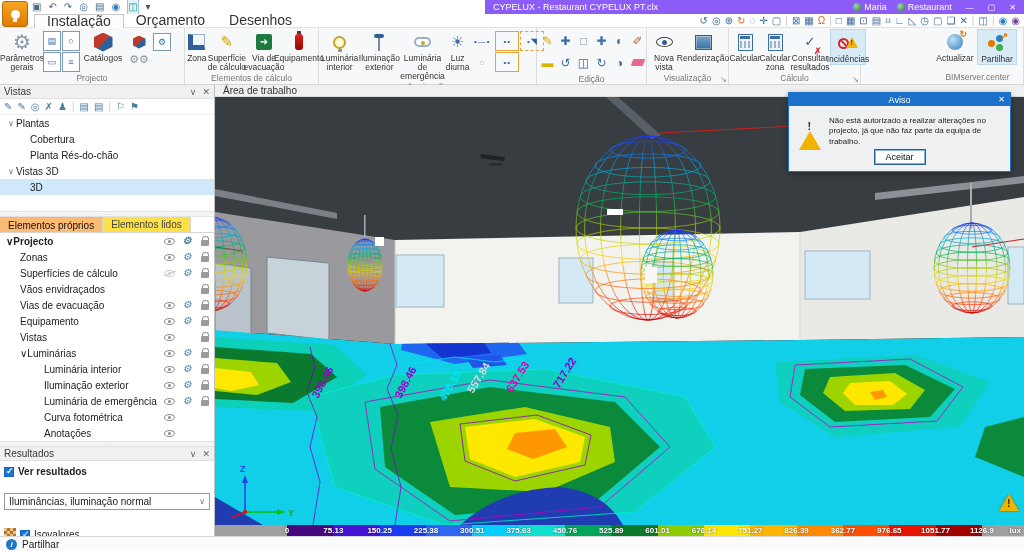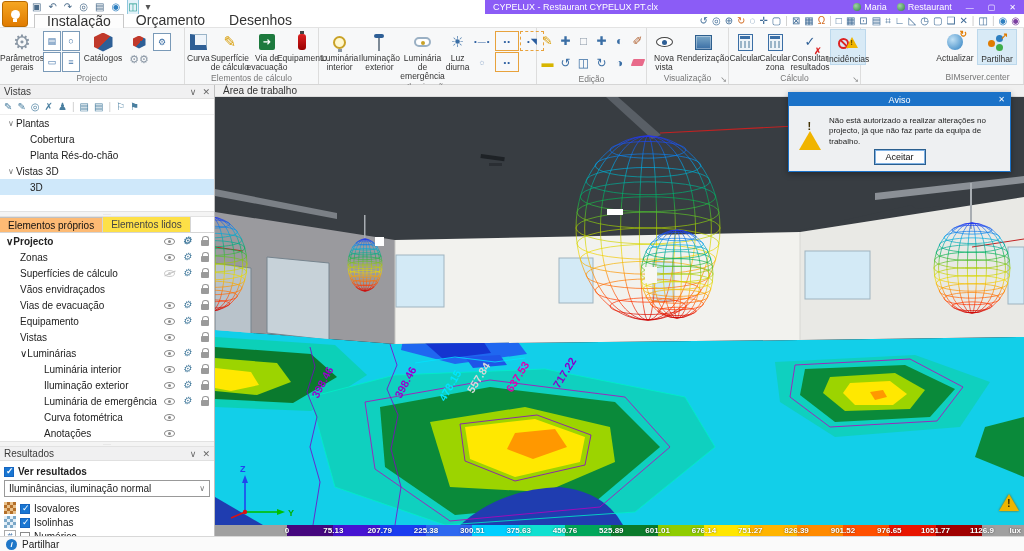--- a/index.html
+++ b/index.html
@@ -114,21 +114,21 @@
   .ic-eye.off { opacity:.45; }
   .ic-eye.off::before { content:''; position:absolute; left:-1px; top:2.5px; width:12px; height:1px; background:#777; transform:rotate(-25deg); }
   .ic-gear { color:#4a7fa0; font-size:10px; line-height:10px; }
   .ic-lock { width:8px; height:6px; background:#9a9a9a; border-radius:1px; position:relative; margin-top:4px; }
   .ic-lock::before { content:''; position:absolute; top:-4px; left:1px; width:5px; height:4px; border:1.2px solid #9a9a9a; border-bottom:none; border-radius:3px 3px 0 0; }
   .results-body { font-size:10px; color:#222; padding:2px 4px; }
   .cbrow { display:flex; align-items:flex-end; gap:4px; height:14px; cursor:pointer; }
   .cb { width:10px; height:10px; border:1px solid #8a8a8a; background:#fff; flex:none; position:relative; }
   .cb.on { background:#1976d2; border-color:#1565c0; }
   .cb.on::after { content:'✓'; position:absolute; left:1px; top:-2px; color:#fff; font-size:9px; }
-  .ddl { margin:3px 0; height:17px; border:1px solid #999; background:#fff; display:flex; align-items:center; padding:0 4px; font-size:10px; cursor:pointer; }
+  .ddl { margin:16px 0; height:17px; border:1px solid #999; background:#fff; display:flex; align-items:center; padding:0 4px; font-size:10px; cursor:pointer; }
   .ddl .arrow { margin-left:auto; color:#777; font-size:8px; }
   .opticon { width:12px; height:12px; flex:none; }
   .opticon.iso { background-image:linear-gradient(45deg,#b5702a 25%,transparent 25%,transparent 75%,#b5702a 75%),linear-gradient(45deg,#b5702a 25%,#e8c08a 25%,#e8c08a 75%,#b5702a 75%); background-size:6px 6px; background-position:0 0,3px 3px; }
   .opticon.lin { background-image:linear-gradient(45deg,#7aa7c7 25%,transparent 25%,transparent 75%,#7aa7c7 75%),linear-gradient(45deg,#7aa7c7 25%,#e2eef7 25%,#e2eef7 75%,#7aa7c7 75%); background-size:6px 6px; background-position:0 0,3px 3px; }
   .opticon.num { border:1px solid #aaa; color:#3a6ea5; font-size:9px; text-align:center; line-height:10px; background:#fff; }
 
   .content { flex:1; display:flex; flex-direction:column; position:relative; }
   .ws-header { height:12px; background:#f0f0f0; border-bottom:1px solid #dcdcdc; font-size:10px; color:#333; padding-left:8px; line-height:11px; }
   .viewport { height:428px; position:relative; background:#383d42; overflow:hidden; }
   .viewport svg { position:absolute; inset:0; display:block; }
@@ -263,21 +263,21 @@
       </div>
       <div class="rgroup-label">Projecto</div>
     </div>
 
     <div class="rgroup" style="width:134px">
       <div class="rgroup-content">
         <div class="rbtn" style="width:26px">
           <span class="ric">
               <span class="ic-zona"></span>
             </span>
-          <span>Curva</span>
+          <span>Zona</span>
         </div>
         <div class="rbtn" style="width:40px">
           <span class="ric ic-pencil">✎</span>
           <span>Superfície de cálculo</span>
         </div>
         <div class="rbtn" style="width:34px">
           <span class="ric">
               <span class="ic-via">➜</span>
             </span>
           <span>Via de evacuação</span>
@@ -912,31 +912,31 @@
         <div class="sseg" style="width: 5.727%; background-color: rgb(143, 204, 0);"></div>
         <div class="sseg" style="width: 5.727%; background-color: rgb(255, 230, 0);"></div>
         <div class="sseg" style="width: 5.727%; background-color: rgb(255, 180, 0);"></div>
         <div class="sseg" style="width: 5.727%; background-color: rgb(255, 138, 0);"></div>
         <div class="sseg" style="width: 5.727%; background-color: rgb(255, 80, 0);"></div>
         <div class="sseg" style="width: 5.727%; background-color: rgb(232, 21, 0);"></div>
         <div class="sseg" style="width: 5.727%; background-color: rgb(160, 0, 0);"></div>
         <div class="sseg" style="flex:1;background:#a0a0a0"></div>
         <span class="slab" style="left:8.9%">0</span>
         <span class="slab" style="left:14.63%">75.13</span>
-        <span class="slab" style="left:20.35%">207.79</span>
+        <span class="slab" style="left:20.35%">150.25</span>
         <span class="slab" style="left:26.08%">225.38</span>
         <span class="slab" style="left:31.81%">300.51</span>
         <span class="slab" style="left:37.53%">375.63</span>
         <span class="slab" style="left:43.26%">450.76</span>
         <span class="slab" style="left:48.99%">525.89</span>
         <span class="slab" style="left:54.71%">601.01</span>
         <span class="slab" style="left:60.44%">676.14</span>
         <span class="slab" style="left:66.17%">751.27</span>
         <span class="slab" style="left:71.89%">826.39</span>
-        <span class="slab" style="left:77.62%">901.52</span>
+        <span class="slab" style="left:77.62%">362.77</span>
         <span class="slab" style="left:83.35%">976.65</span>
         <span class="slab" style="left:89.07%">1051.77</span>
         <span class="slab" style="left:94.80%">1126.9</span>
         <span class="slab unit">lux</span>
       </div>
     </div>
   </div>
 
   <div class="statusbar">
     <span class="info-i">i</span>

